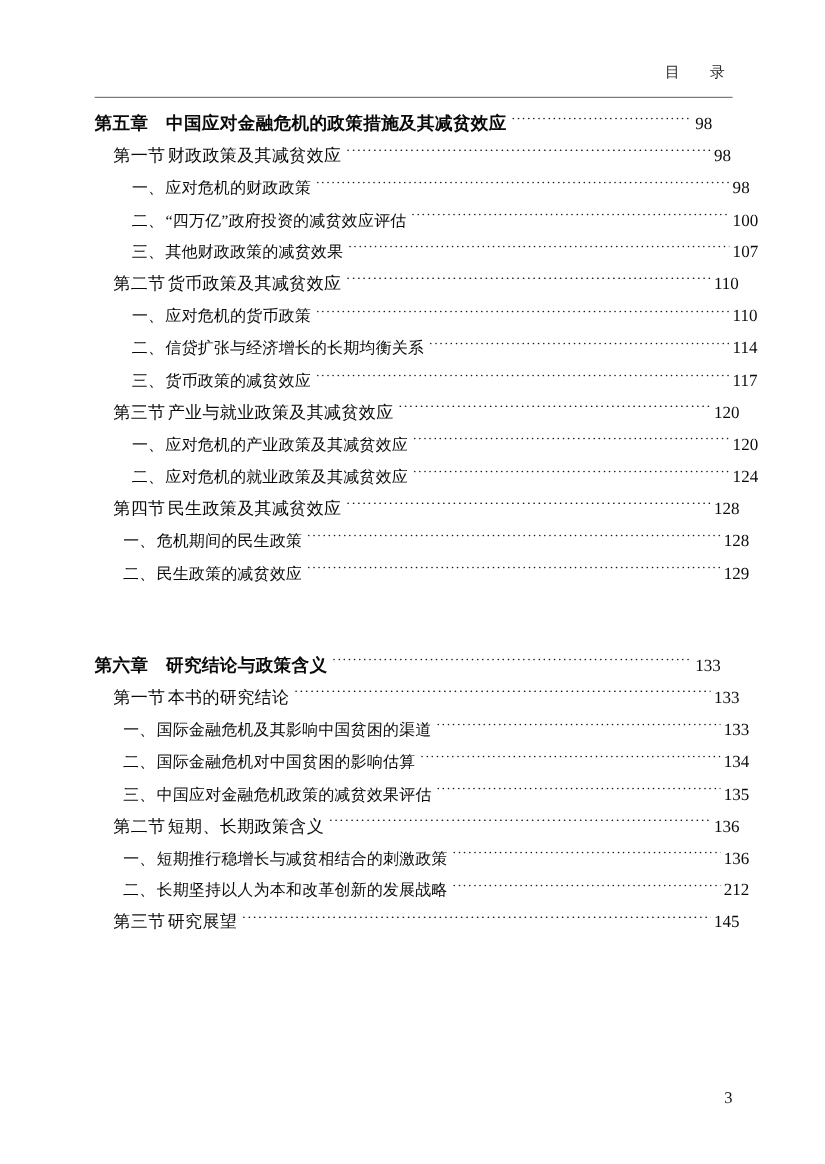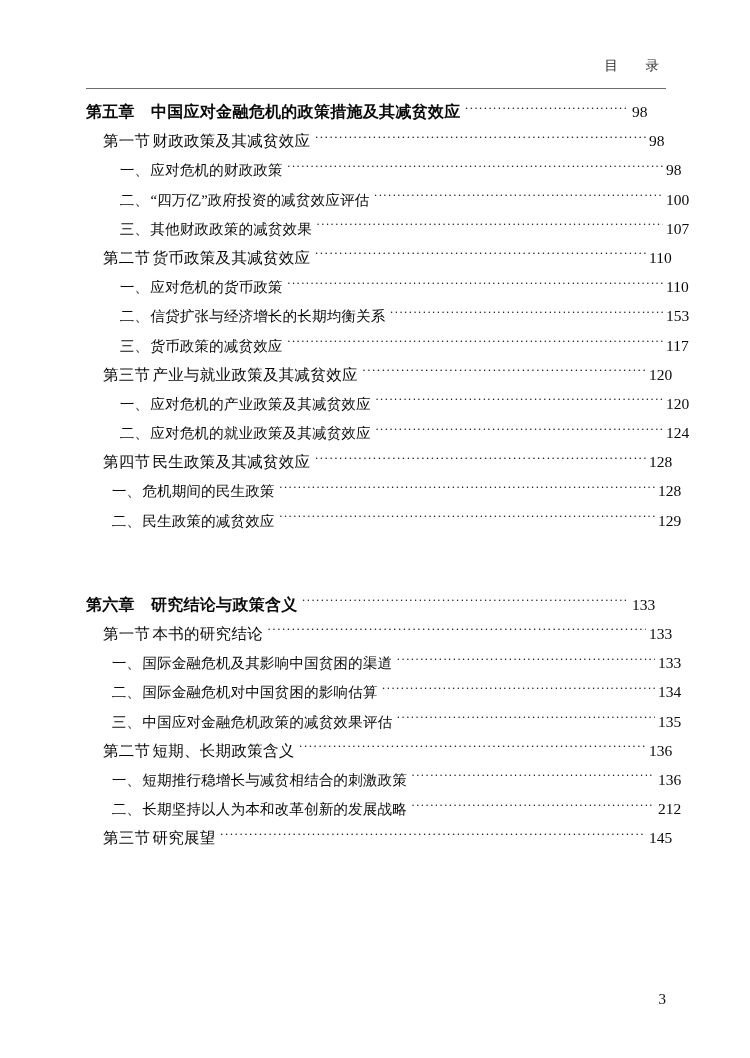--- a/index.html
+++ b/index.html
@@ -204,21 +204,21 @@
         <span class="pageno">110</span>
       </div>
       <div class="entry lvl-item">
         <span class="label"><span class="num">一、</span><span class="title">应对危机的货币政策</span></span>
         <span class="leader"></span>
         <span class="pageno">110</span>
       </div>
       <div class="entry lvl-item">
         <span class="label"><span class="num">二、</span><span class="title">信贷扩张与经济增长的长期均衡关系</span></span>
         <span class="leader"></span>
-        <span class="pageno">153</span>
+        <span class="pageno">114</span>
       </div>
       <div class="entry lvl-item">
         <span class="label"><span class="num">三、</span><span class="title">货币政策的减贫效应</span></span>
         <span class="leader"></span>
         <span class="pageno">117</span>
       </div>
       <div class="entry lvl-section">
         <span class="label"><span class="num">第三节</span><span class="title">产业与就业政策及其减贫效应</span></span>
         <span class="leader"></span>
         <span class="pageno">120</span>

